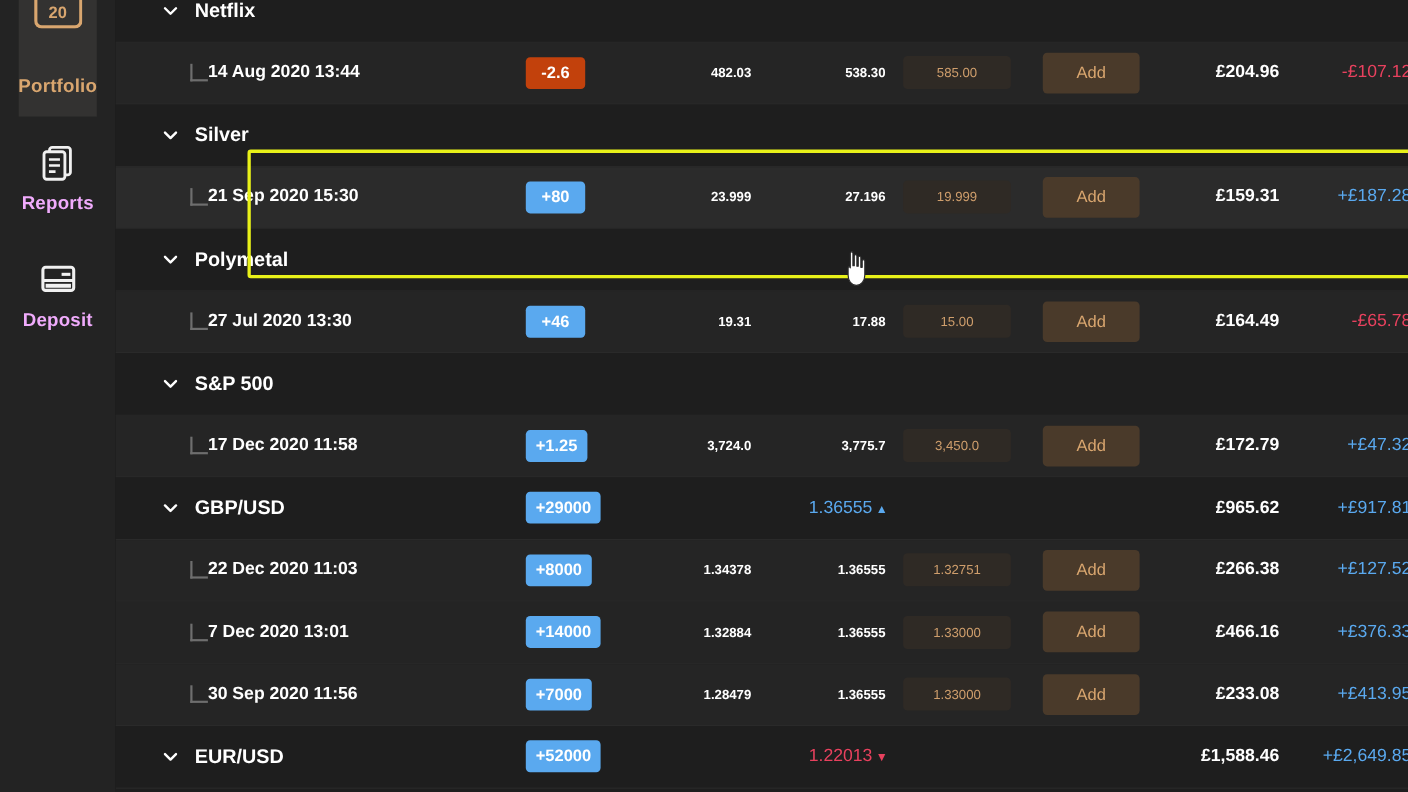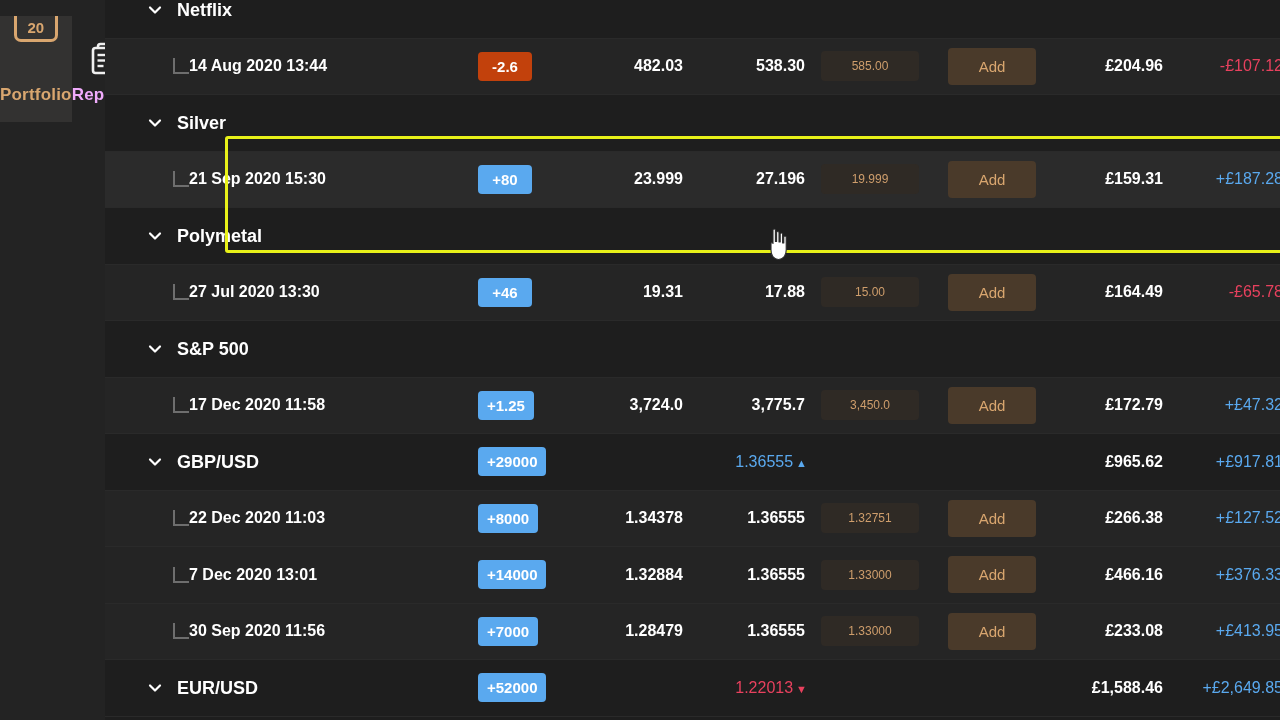--- a/index.html
+++ b/index.html
@@ -20,23 +20,23 @@
     background: #1b1b1b;
   }
 
   
   .sidebar {
     width: 105px;
     flex: 0 0 105px;
     height: 720px;
     background: #232323;
     display: flex;
-    flex-direction: row;
-    align-items: flex-start;
-    padding-top: 16px;
+    flex-direction: column;
+    align-items: center;
+    padding-top: 0;
   }
 
   .nav-item {
     height: 106px;
     display: flex;
     flex-direction: column;
     align-items: center;
     justify-content: center;
     gap: 7px;
     color: #f0abfc;
@@ -182,21 +182,21 @@
     font-weight: 700;
     color: #ffffff;
     text-align: center;
     background: #5aa9ef;
     cursor: pointer;
     line-height: 1;
   }
   .qty.neg { background: #c2410c; }
 
   .price {
-    font-size: 16px;
+    font-size: 12px;
     font-weight: 700;
     color: #ffffff;
     white-space: nowrap;
     margin-top: 28px;
   }
 
   
   .stop-pill {
     display: inline-block;
     padding: 9px 14px;

